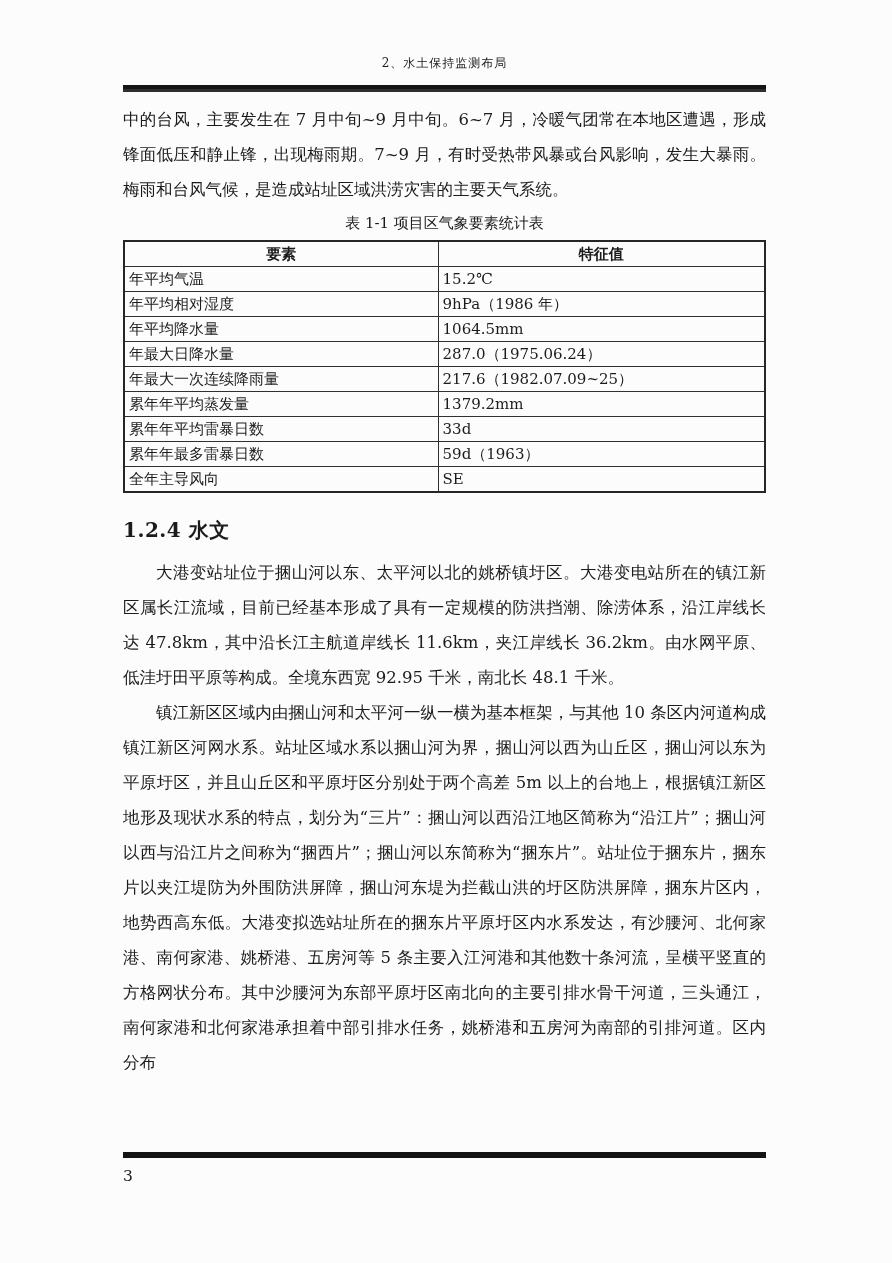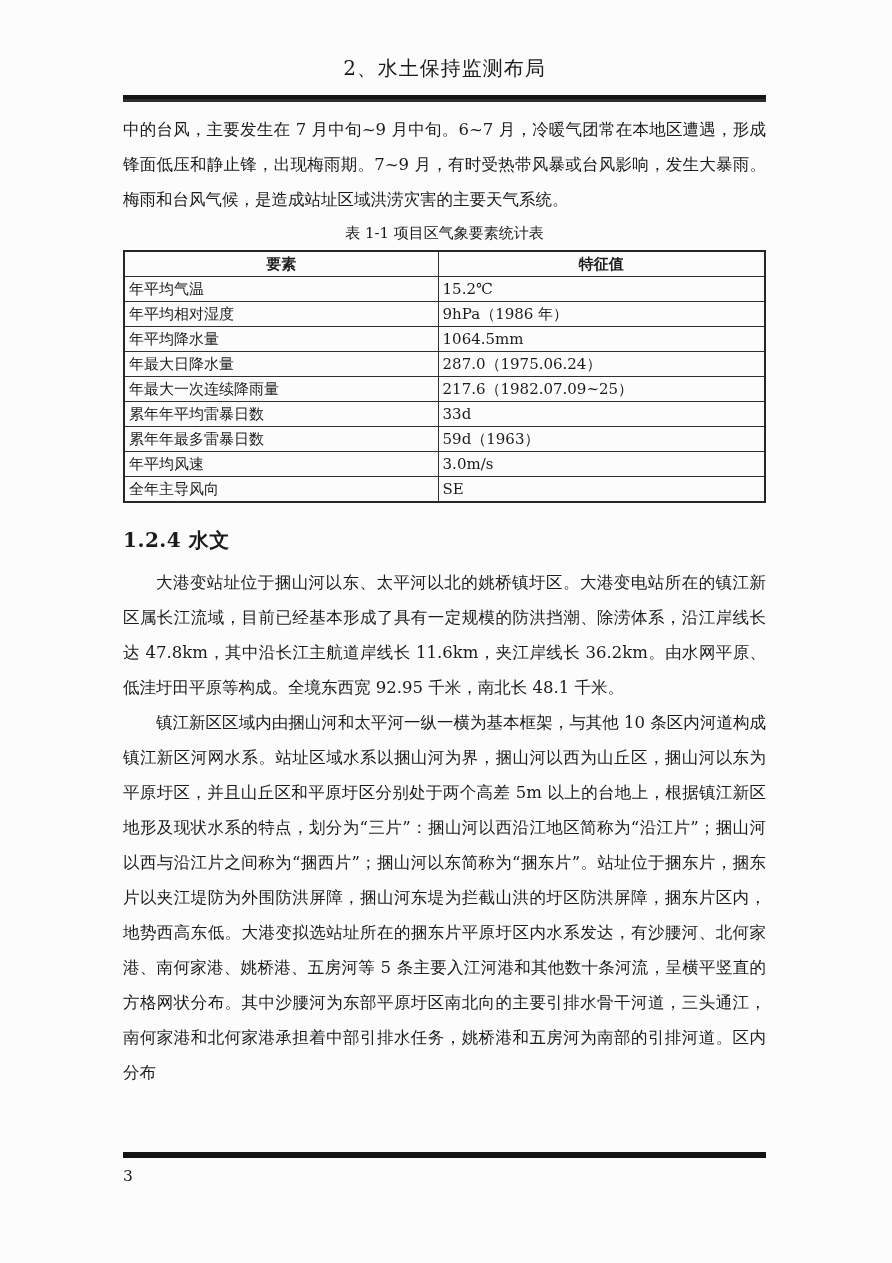--- a/index.html
+++ b/index.html
@@ -10,21 +10,21 @@
     color: #1b1b1b;
     overflow: hidden;
   }
   .page {
     position: relative;
     width: 892px; height: 1263px;
     padding: 55px 126px 0 123px;
   }
   .doc-header-title {
     text-align: center;
-    font-size: 20px;
+    font-size: 12px;
     font-weight: normal;
     letter-spacing: 1px;
     margin-bottom: 13px;
   }
   .rule-double-top {
     height: 3px;
     border-top: 4px solid #151515;
     border-bottom: 3px solid #2e2e2e;
     margin-bottom: 10px;
   }
@@ -122,30 +122,30 @@
       </tr>
       <tr>
         <td>年最大日降水量</td>
         <td>287.0（1975.06.24）</td>
       </tr>
       <tr>
         <td>年最大一次连续降雨量</td>
         <td>217.6（1982.07.09~25）</td>
       </tr>
       <tr>
+        <td>累年年平均蒸发量</td>
+        <td>1379.2mm</td>
+      </tr>
+      <tr>
         <td>累年年平均雷暴日数</td>
         <td>33d</td>
       </tr>
       <tr>
         <td>累年年最多雷暴日数</td>
         <td>59d（1963）</td>
-      </tr>
-      <tr>
-        <td>年平均风速</td>
-        <td>3.0m/s</td>
       </tr>
       <tr>
         <td>全年主导风向</td>
         <td>SE</td>
       </tr>
     </tbody>
   </table>
 
   <div class="section-heading">1.2.4 水文</div>
 

